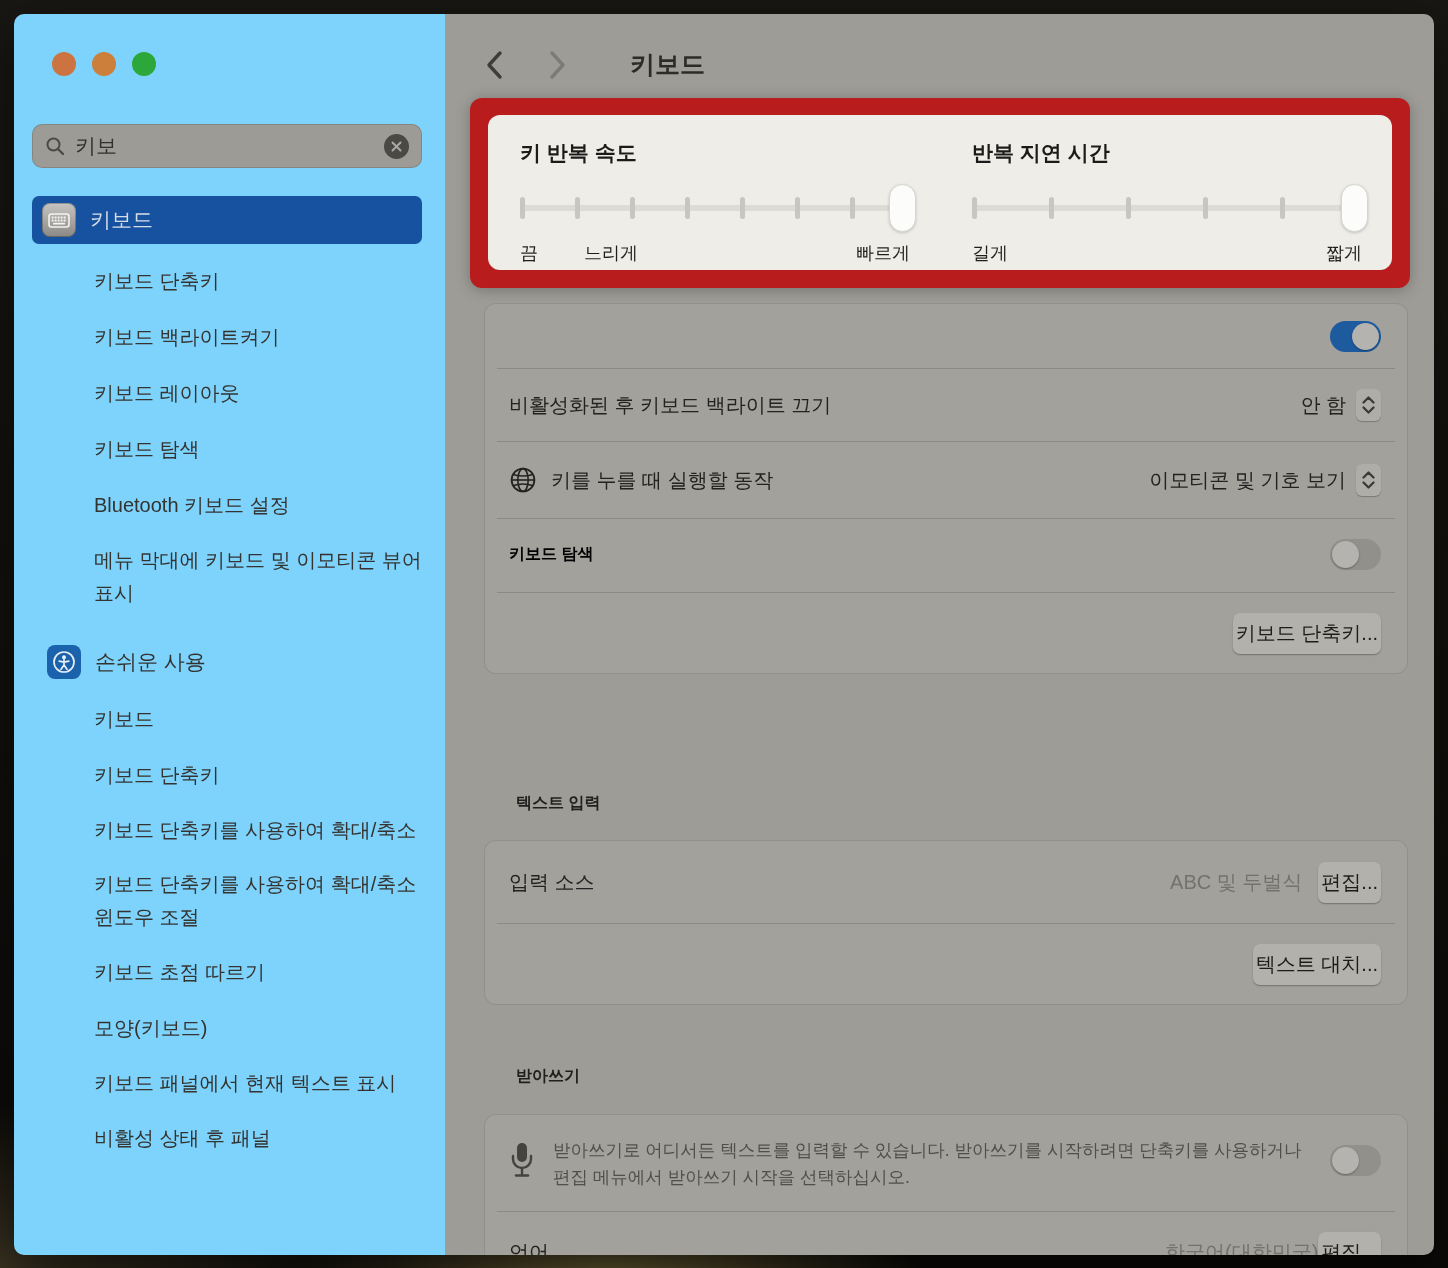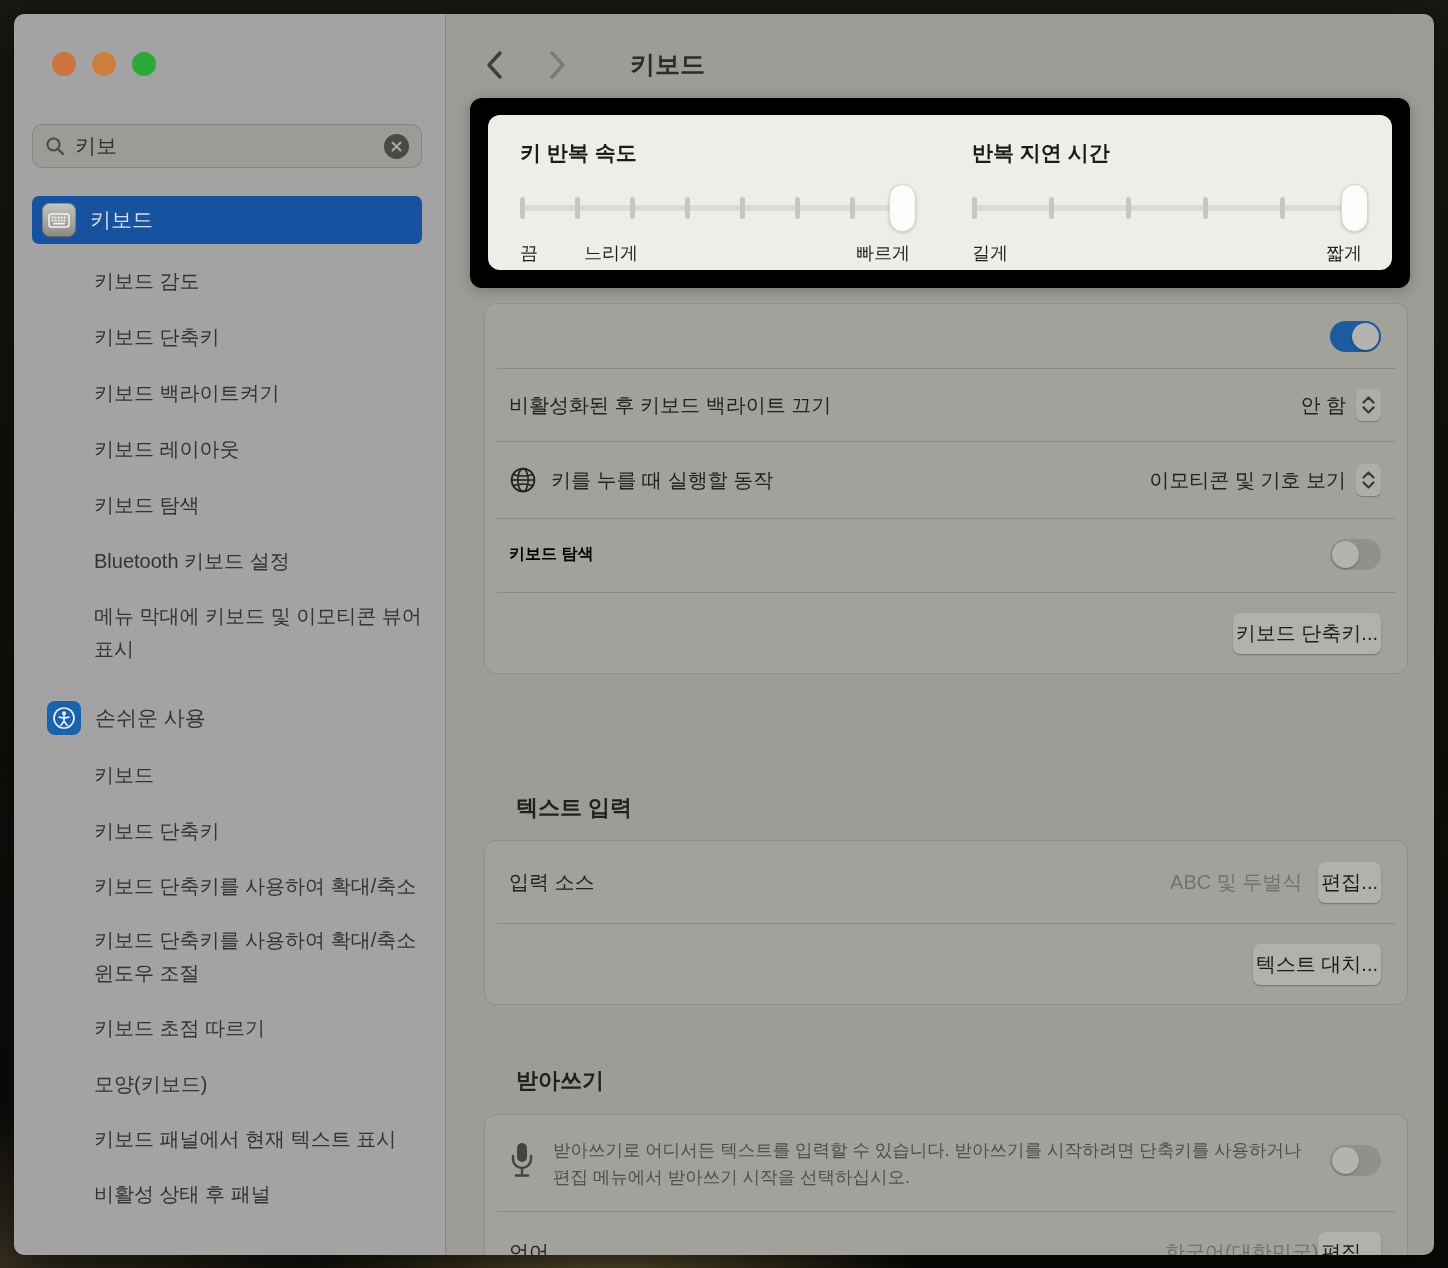--- a/index.html
+++ b/index.html
@@ -15,21 +15,21 @@
 
   
   .window{
     position:absolute; left:14px; top:14px; width:1420px; height:1241px;
     border-radius:10px; overflow:hidden; display:flex;
     box-shadow:0 18px 50px rgba(0,0,0,.55);
   }
 
   
   .sidebar{
-    width:432px; flex:0 0 432px; background:#a3a3a3; position:relative;
+    width:432px; flex:0 0 432px; background:#7dd3fc; position:relative;
     border-right:1px solid rgba(0,0,0,.18);
   }
   .traffic{ position:absolute; top:38px; left:38px; display:flex; gap:16px; }
   .traffic span{ width:24px; height:24px; border-radius:50%; display:block; }
   .tl-close{ background:#cc7341; }
   .tl-min  { background:#cc7f3a; }
   .tl-zoom { background:#2ca83a; }
 
   .searchbox{
     position:absolute; left:18px; top:110px; width:390px; height:44px;
@@ -62,21 +62,21 @@
 
   
   .main{ flex:1; background:#9d9c97; position:relative; }
   .nav{ position:absolute; top:34px; left:40px; display:flex; align-items:center; gap:46px; }
   .nav .title{ font-size:25px; font-weight:bold; color:#2c2b28; margin-left:18px; }
   .chev{ display:flex; }
 
   
   .spotlight{
     position:absolute; left:24px; top:84px; width:940px; height:190px;
-    background:#000000; border-radius:12px;
+    background:#b91c1c; border-radius:12px;
     box-shadow:0 2px 14px rgba(0,0,0,.25);
   }
   .spot-card{
     position:absolute; inset:17px 18px 18px 18px; background:#eeede8;
     border-radius:12px; display:flex;
   }
   .slider-col{ flex:1; padding:24px 30px 0 32px; position:relative; }
   .slider-col .stitle{ font-size:21px; font-weight:bold; color:#1c1b19; }
   .slider{ position:relative; height:46px; margin-top:18px; }
   .slider .track{ position:absolute; left:0; right:0; top:50%; height:6px;
@@ -110,21 +110,21 @@
 
   .stepper{ width:25px; height:32px; margin-left:10px; background:#aeada8; border-radius:6px;
     display:flex; flex-direction:column; align-items:center; justify-content:center; gap:2px;
     box-shadow:0 1px 1px rgba(0,0,0,.25); flex:0 0 auto; }
 
   .btn{ background:#b2b1ac; border:none; border-radius:7px; padding:7px 3px;
     font-size:20px; color:#1d1c1a; font-family:inherit;
     box-shadow:0 1px 1.5px rgba(0,0,0,.3); }
 
   .desc{ font-size:17.5px; color:#55544f; line-height:27px; }
-  .sec-head{ position:absolute; left:70px; font-size:22px; font-weight:bold; color:#21201e; }
+  .sec-head{ position:absolute; left:70px; font-size:16px; font-weight:bold; color:#21201e; }
 
   .glob{ margin-right:14px; display:flex; flex:0 0 auto; }
   .micwrap{ margin-right:18px; display:flex; flex:0 0 auto; align-self:flex-start; margin-top:26px;}
 </style>
 </head>
 <body>
 
 <div class="window">
 
   <aside class="sidebar">
@@ -166,21 +166,20 @@
               <rect x="13.6" y="11.6" width="2" height="2" rx="0.5"></rect>
               <rect x="16.6" y="11.6" width="2" height="2" rx="0.5"></rect>
               <rect x="6" y="14.8" width="12" height="1.8" rx="0.6"></rect>
             </g>
           </svg>
       </span>
       <span class="label">키보드</span>
     </div>
 
     <div class="side-list">
-      <div class="side-item">키보드 감도</div>
       <div class="side-item">키보드 단축키</div>
       <div class="side-item">키보드 백라이트켜기</div>
       <div class="side-item">키보드 레이아웃</div>
       <div class="side-item">키보드 탐색</div>
       <div class="side-item">Bluetooth 키보드 설정</div>
       <div class="side-item two">메뉴 막대에 키보드 및 이모티콘 뷰어 표시</div>
 
       <div class="group-head">
         <span class="acc-ic">
           <svg width="26" height="26" viewBox="0 0 26 26">

